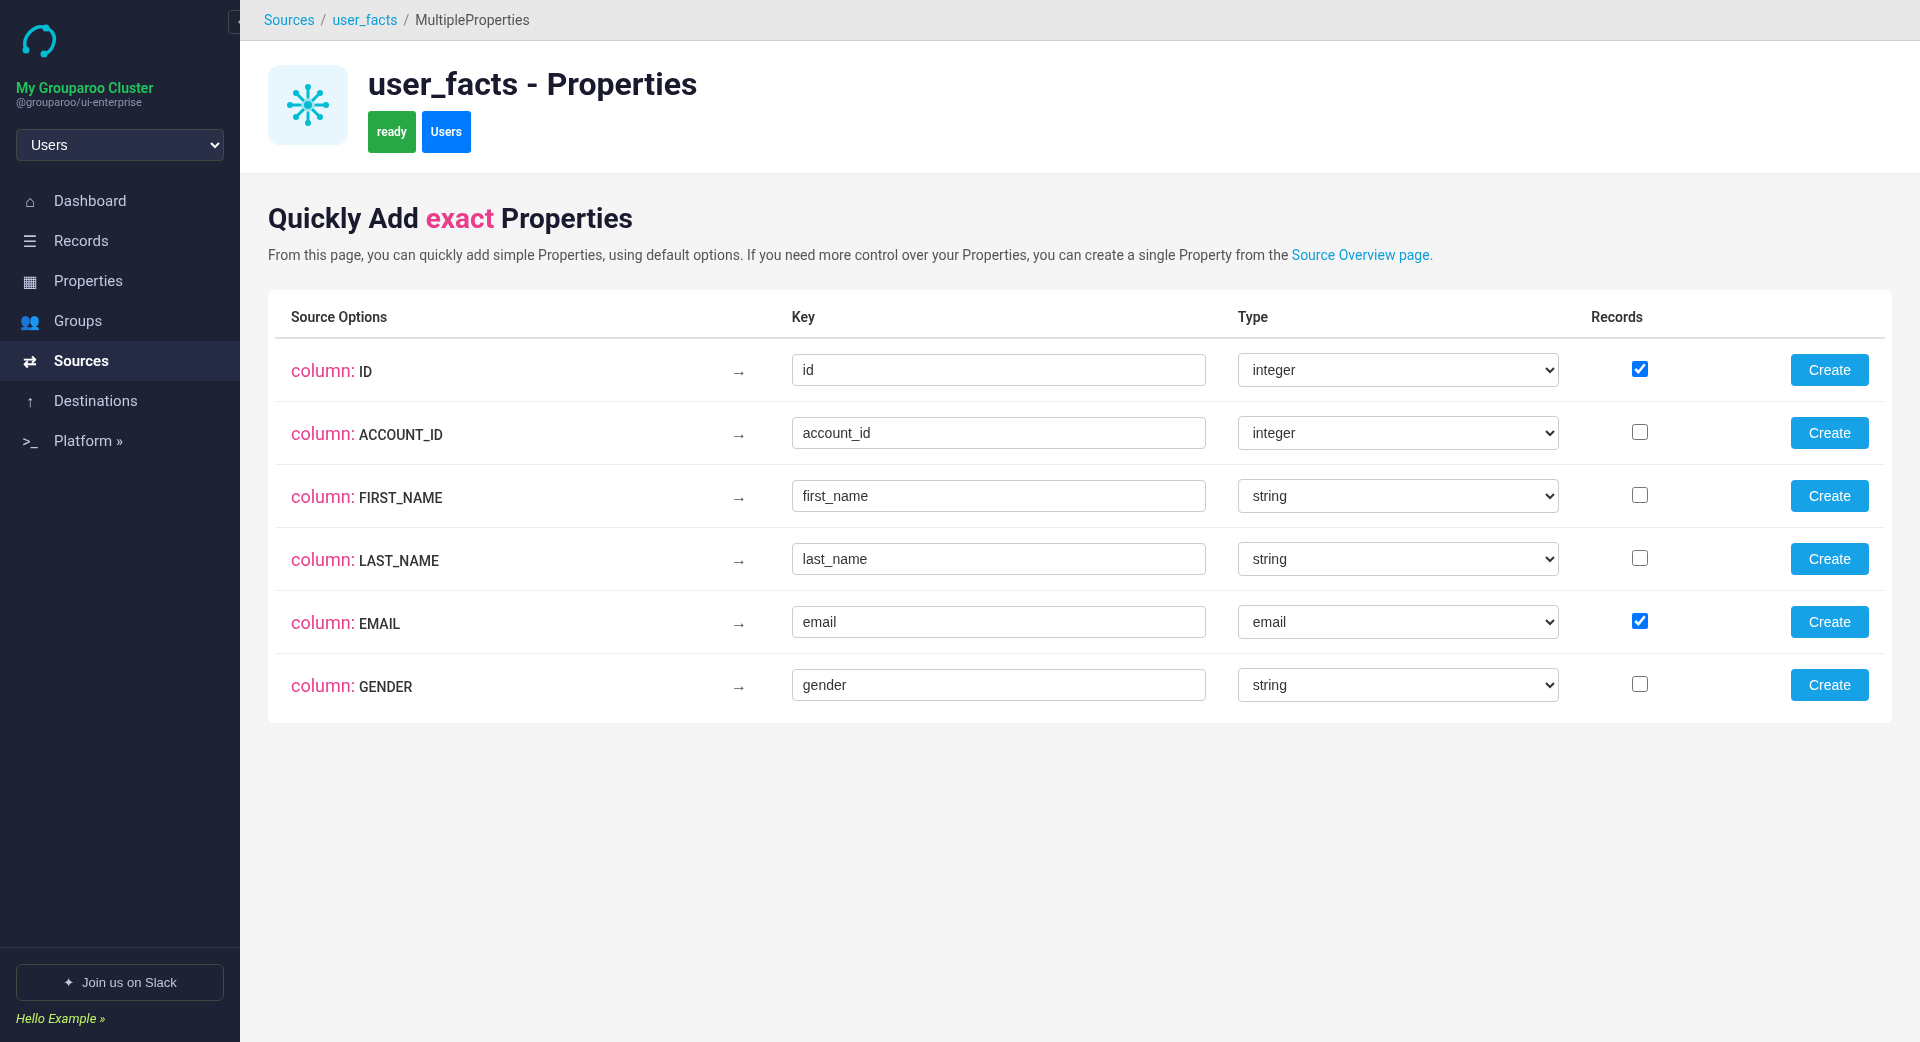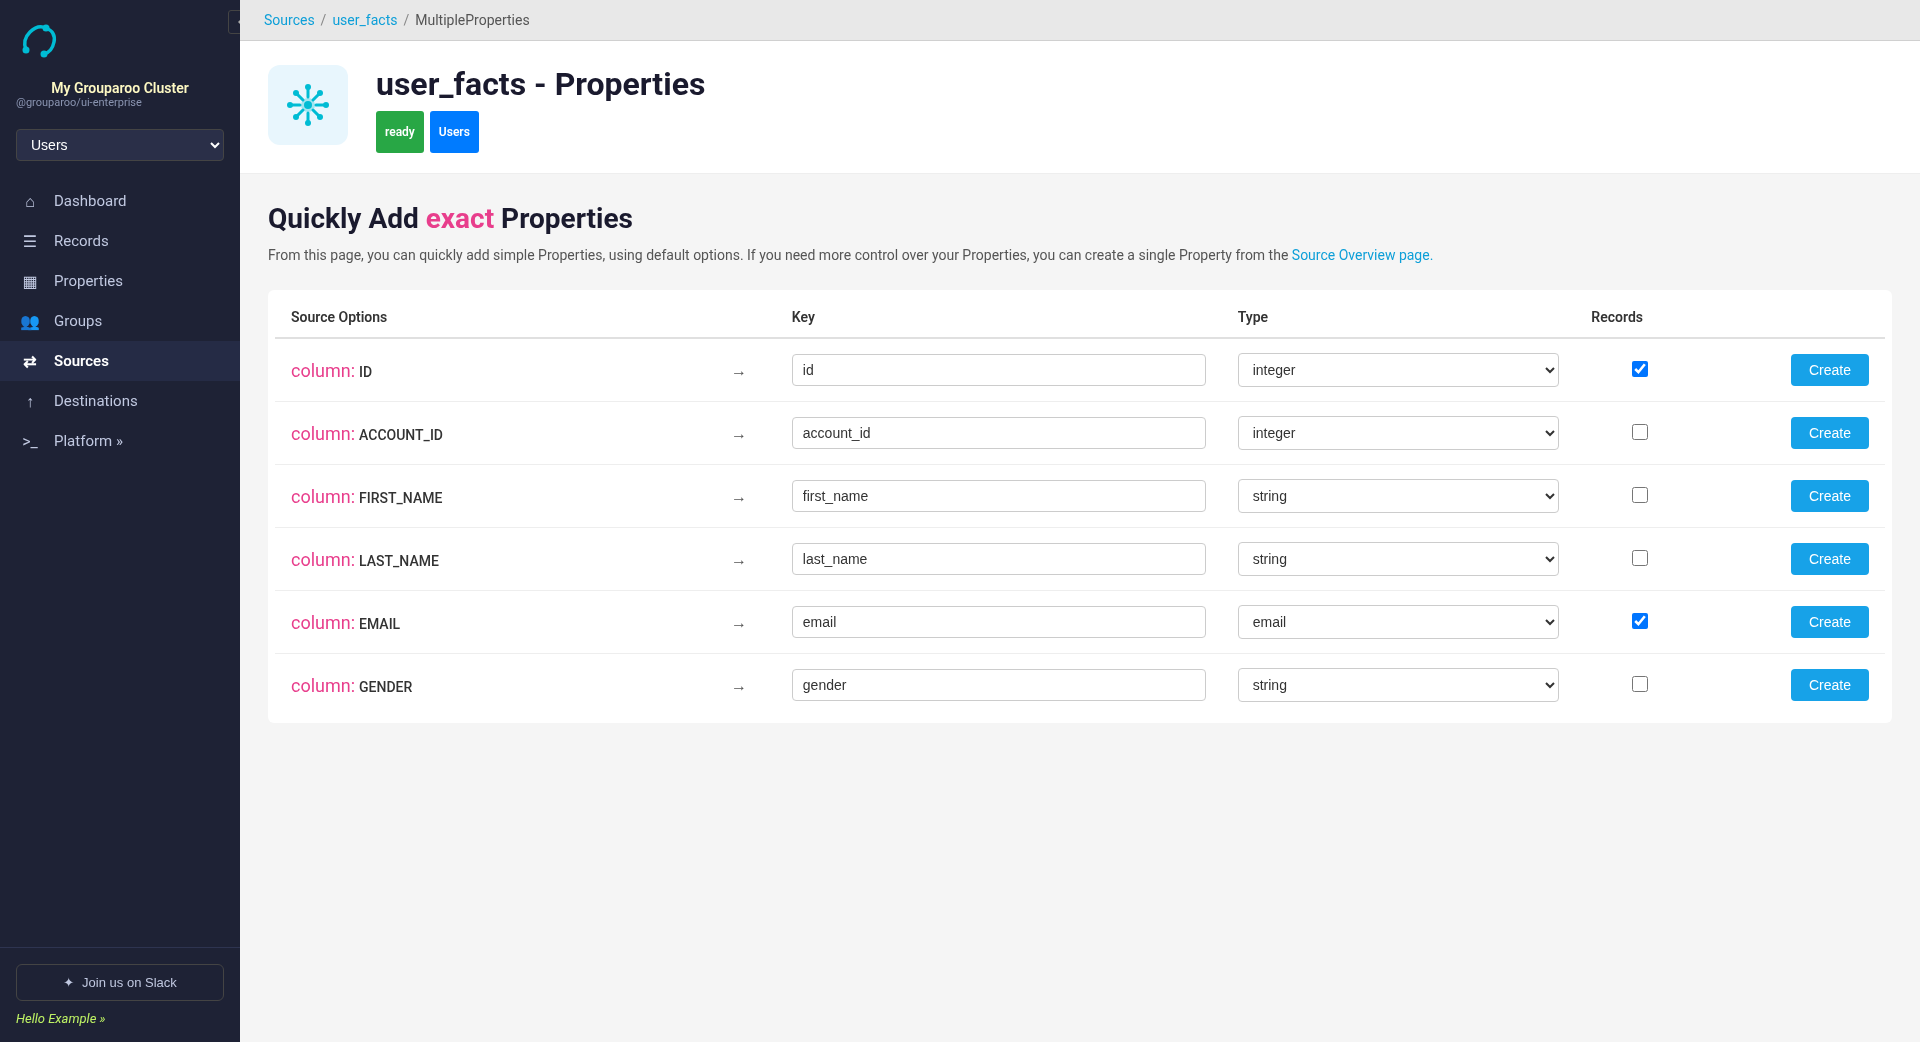--- a/index.html
+++ b/index.html
@@ -41,22 +41,21 @@
       justify-content: center;
       cursor: pointer;
       z-index: 10;
     }
     .sidebar-cluster-info {
       padding: 8px 16px 12px;
     }
     .sidebar-cluster-name {
       font-size: 14px;
       font-weight: 600;
-      color: #fef9c3;
-      text-align: center;
+      color: #22c55e;
     }
     .sidebar-cluster-sub {
       font-size: 11px;
       color: #8a94b0;
     }
     .sidebar-select-wrap {
       padding: 8px 16px 12px;
     }
     .sidebar-select {
       width: 100%;
@@ -169,21 +168,21 @@
       text-decoration: none;
     }
     .tab-item.active { border-bottom-color: #0d9fd8; font-weight: 500; }
 
     
     .source-header {
       padding: 24px 28px 20px;
       background: #fff;
       display: flex;
       align-items: flex-start;
-      gap: 28px;
+      gap: 20px;
       border-bottom: 1px solid #eee;
     }
     .source-icon-wrap {
       width: 80px;
       height: 80px;
       background: #e8f6fd;
       border-radius: 12px;
       display: flex;
       align-items: center;
       justify-content: center;

